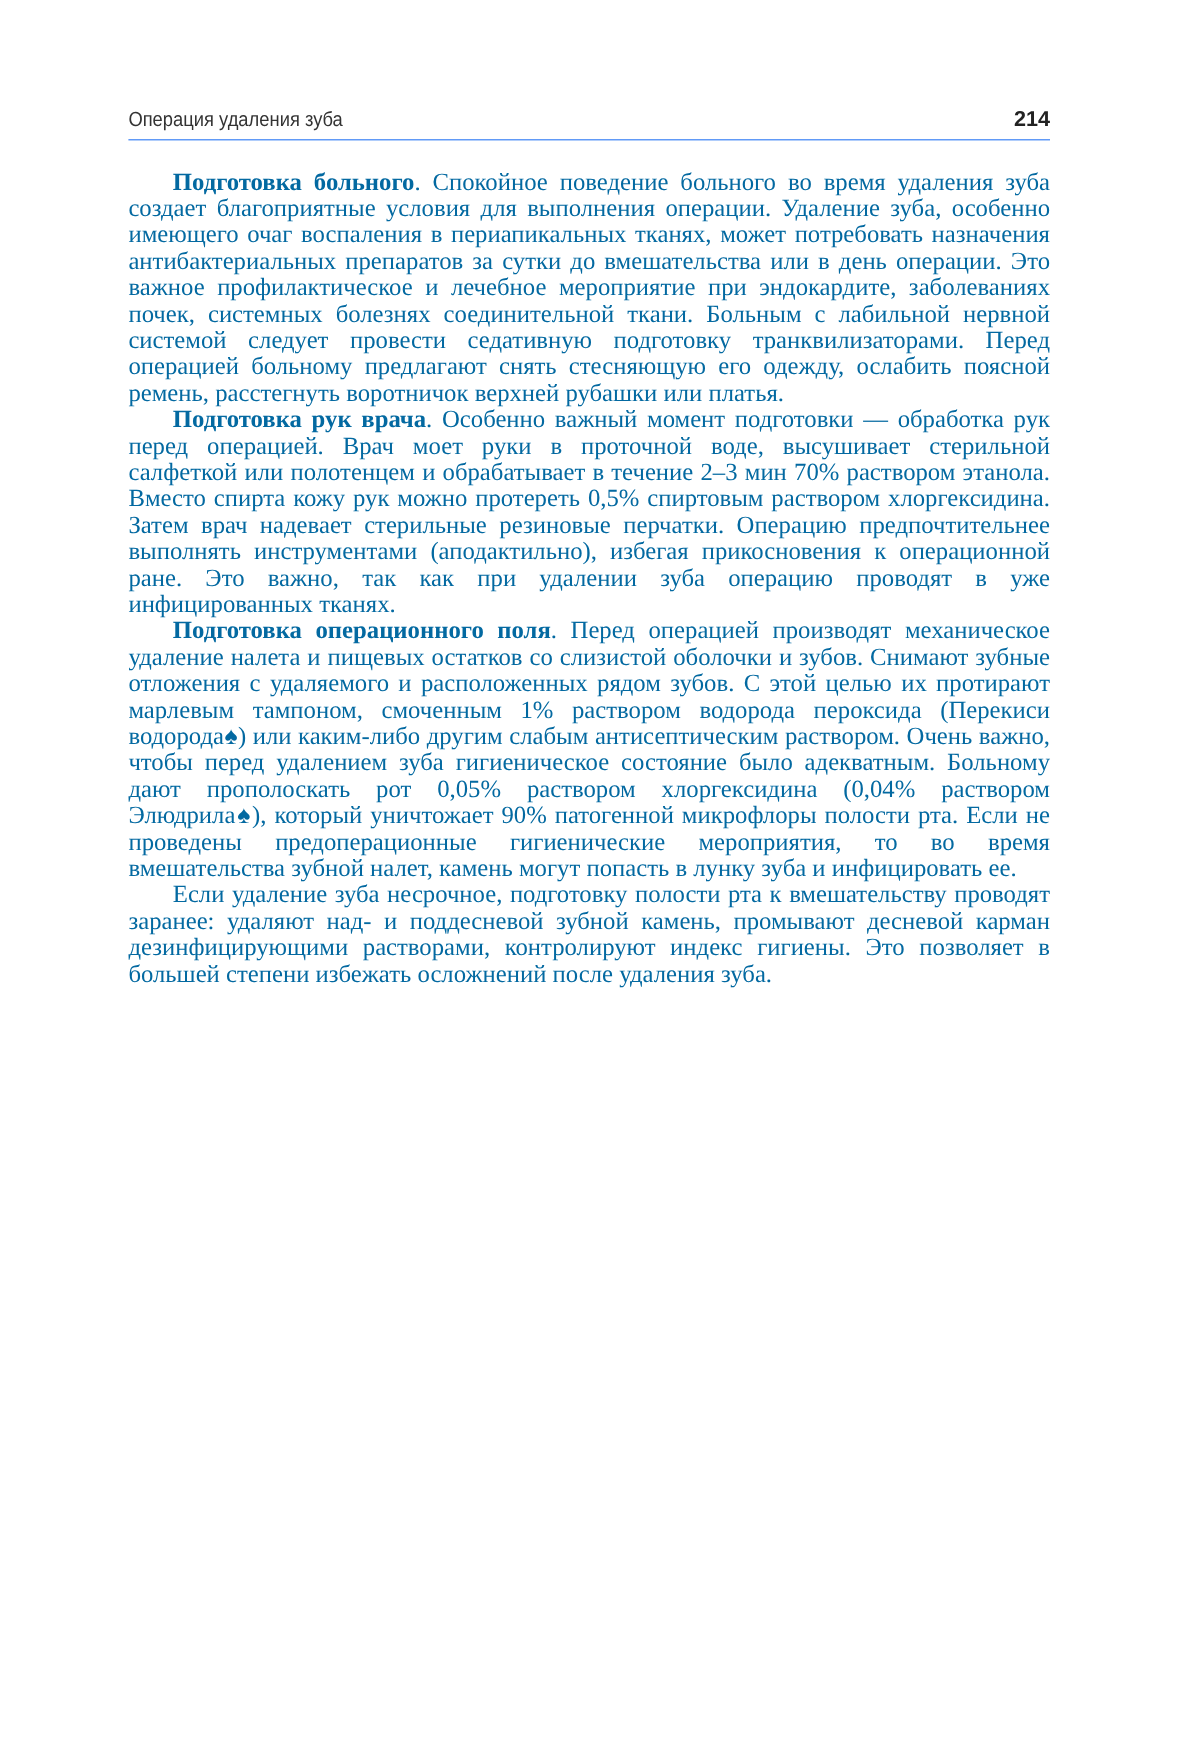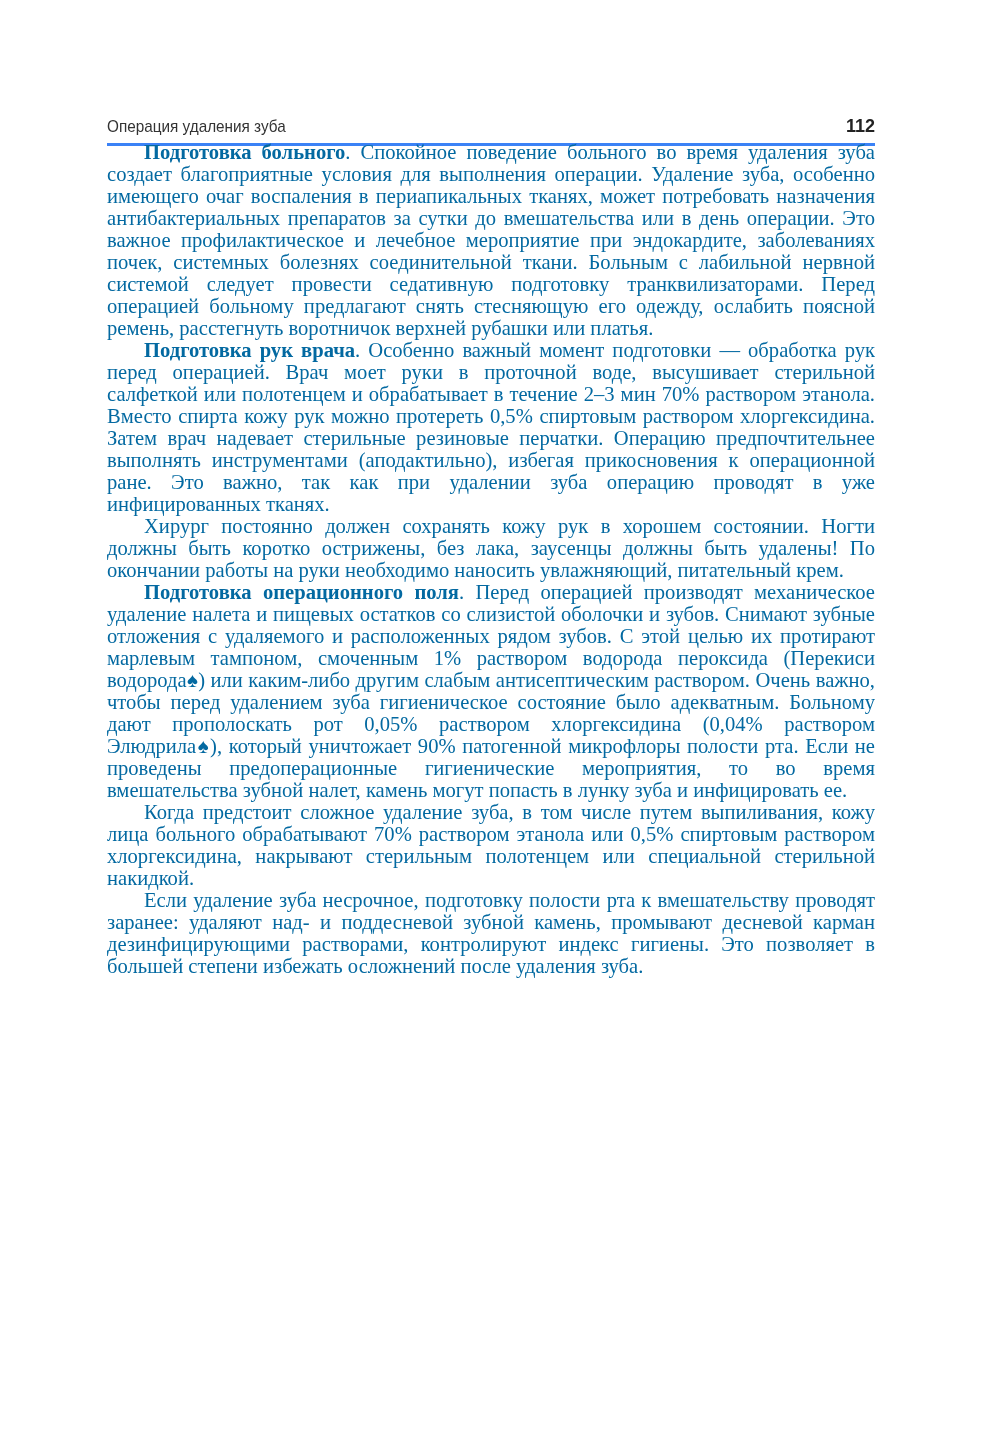--- a/index.html
+++ b/index.html
@@ -1,39 +1,37 @@
 <!DOCTYPE html>
 <html><head>
 <meta charset="utf-8">
 <style>
   html, body { margin:0; padding:0; background:#ffffff; }
   body { width:1000px; height:1455px; position:relative; overflow:hidden; color:#1a1a1a; }
   .header {
-    position:absolute; left:107px; top:115px; width:768px; height:28px;
-    border-bottom:3px solid #3b82f6;
+    position:absolute; left:107px; top:88px; width:768px; height:28px;
+    border-bottom:1px solid #3b82f6;
     font-family:"Liberation Sans", sans-serif;
   }
   .running-title { position:absolute; left:0; top:2px; font-size:17px; color:#333; transform:scaleX(0.9); transform-origin:left; }
   .page-number { position:absolute; right:0; top:1px; font-size:18px; font-weight:bold; color:#222; }
   .body-text {
     position:absolute; left:107px; top:141px; width:768px;
     font-family:"Liberation Serif", serif; font-size:20.6px; line-height:22px;
     text-align:justify; color:#0369a1;
   }
   .para { margin:0 0 0 0; text-indent:37px; }
   .para b { font-weight:bold; }
 </style>
 </head>
 <body>
 
 <div class="header">
   <span class="running-title">Операция удаления зуба</span>
-  <span class="page-number">112</span>
+  <span class="page-number">214</span>
 </div>
 
 <div class="body-text">
   <p class="para"><b>Подготовка больного</b><span>. Спокойное поведение больного во время удаления зуба создает благоприятные условия для выполнения операции. Удаление зуба, особенно имеющего очаг воспаления в периапикальных тканях, может потребовать назначения антибактериальных препаратов за сутки до вмешательства или в день операции. Это важное профилактическое и лечебное мероприятие при эндокардите, заболеваниях почек, системных болезнях соединительной ткани. Больным с лабильной нервной системой следует провести седативную подготовку транквилизаторами. Перед операцией больному предлагают снять стесняющую его одежду, ослабить поясной ремень, расстегнуть воротничок верхней рубашки или платья.</span></p>
   <p class="para"><b>Подготовка рук врача</b><span>. Особенно важный момент подготовки — обработка рук перед операцией. Врач моет руки в проточной воде, высушивает стерильной салфеткой или полотенцем и обрабатывает в течение 2–3 мин 70% раствором этанола. Вместо спирта кожу рук можно протереть 0,5% спиртовым раствором хлоргексидина. Затем врач надевает стерильные резиновые перчатки. Операцию предпочтительнее выполнять инструментами (аподактильно), избегая прикосновения к операционной ране. Это важно, так как при удалении зуба операцию проводят в уже инфицированных тканях.</span></p>
-  <p class="para"><span>Хирург постоянно должен сохранять кожу рук в хорошем состоянии. Ногти должны быть коротко острижены, без лака, заусенцы должны быть удалены! По окончании работы на руки необходимо наносить увлажняющий, питательный крем.</span></p>
   <p class="para"><b>Подготовка операционного поля</b><span>. Перед операцией производят механическое удаление налета и пищевых остатков со слизистой оболочки и зубов. Снимают зубные отложения с удаляемого и расположенных рядом зубов. С этой целью их протирают марлевым тампоном, смоченным 1% раствором водорода пероксида (Перекиси водорода♠) или каким-либо другим слабым антисептическим раствором. Очень важно, чтобы перед удалением зуба гигиеническое состояние было адекватным. Больному дают прополоскать рот 0,05% раствором хлоргексидина (0,04% раствором Элюдрила♠), который уничтожает 90% патогенной микрофлоры полости рта. Если не проведены предоперационные гигиенические мероприятия, то во время вмешательства зубной налет, камень могут попасть в лунку зуба и инфицировать ее.</span></p>
-  <p class="para"><span>Когда предстоит сложное удаление зуба, в том числе путем выпиливания, кожу лица больного обрабатывают 70% раствором этанола или 0,5% спиртовым раствором хлоргексидина, накрывают стерильным полотенцем или специальной стерильной накидкой.</span></p>
   <p class="para"><span>Если удаление зуба несрочное, подготовку полости рта к вмешательству проводят заранее: удаляют над- и поддесневой зубной камень, промывают десневой карман дезинфицирующими растворами, контролируют индекс гигиены. Это позволяет в большей степени избежать осложнений после удаления зуба.</span></p>
 </div>
 
 </body></html>

